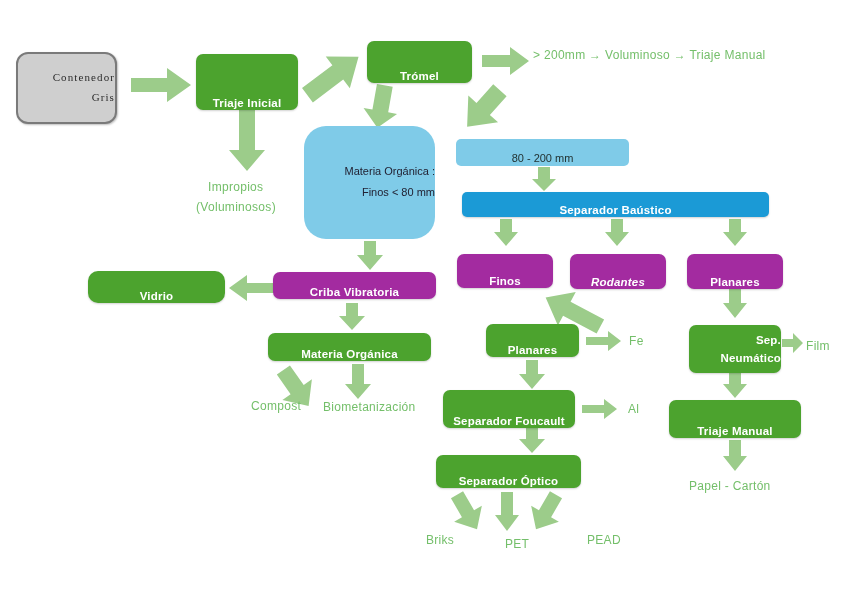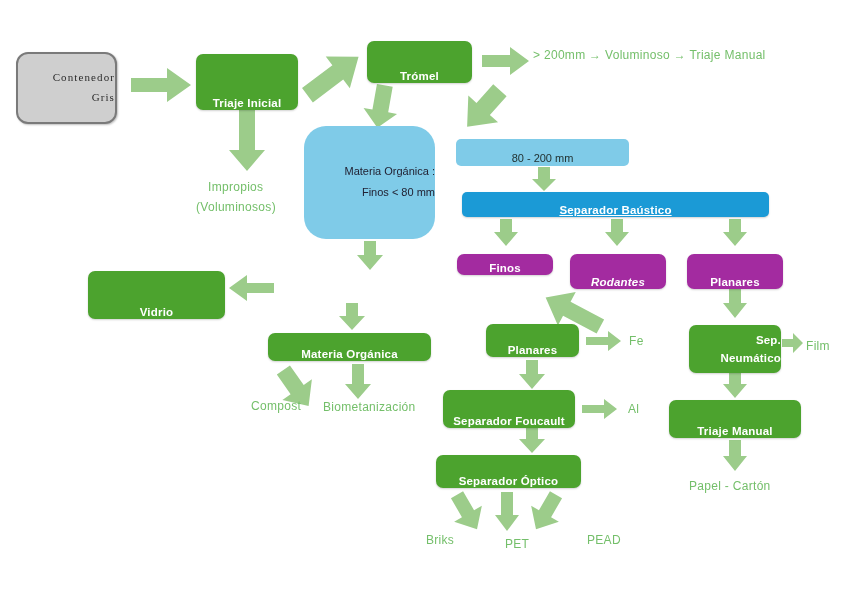--- a/index.html
+++ b/index.html
@@ -29,21 +29,20 @@
     background:#A32BA0;color:#ffffff;
     font-weight:bold;border-radius:7px;
     font-size:11.5px;letter-spacing:.2px;
     box-shadow:0 1px 2px rgba(0,0,0,.18);
   }
   .n-blue{
     background:#1B9AD6;color:#ffffff;
     font-weight:bold;border-radius:5px;
     font-size:11.5px;letter-spacing:.2px;
     box-shadow:0 1px 2px rgba(0,0,0,.18);
-    text-decoration:underline;
   }
   .n-lightblue{
     background:#7FCBE8;color:#233;
     font-weight:normal;border-radius:5px;
     font-size:11px;
   }
   .n-lightblue-round{
     background:#7FCBE8;color:#223;
     font-weight:normal;border-radius:22px;
     font-size:11px;
@@ -269,34 +268,37 @@
   </div>
 
   <div class="node n-lightblue" style="left:456px;top:139px;width:173px;height:27px;font-weight:normal;">
     <span>80 - 200 mm</span>
   </div>
 
   <div class="node n-blue" style="left:462px;top:192px;width:307px;height:25px;">
     <span>Separador Baústico</span>
   </div>
 
-  <div class="node n-purple" style="left:457px;top:254px;width:96px;height:21px;">
+  <div class="node n-purple" style="left:457px;top:254px;width:96px;height:34px;">
     <span>Finos</span>
   </div>
 
   <div class="node n-purple" style="left:570px;top:254px;width:96px;height:35px;font-style:italic;">
     <span>Rodantes</span>
   </div>
 
   <div class="node n-purple" style="left:687px;top:254px;width:96px;height:35px;">
     <span>Planares</span>
   </div>
 
-
-  <div class="node n-green" style="left:88px;top:271px;width:137px;height:48px;">
+  <div class="node n-purple" style="left:273px;top:272px;width:163px;height:27px;">
+    <span>Criba Vibratoria</span>
+  </div>
+
+  <div class="node n-green" style="left:88px;top:271px;width:137px;height:32px;border-radius:10px;">
     <span>Vidrio</span>
   </div>
 
   <div class="node n-green" style="left:268px;top:333px;width:163px;height:28px;">
     <span>Materia Orgánica</span>
   </div>
 
   <div class="node n-green" style="left:486px;top:324px;width:93px;height:33px;">
     <span>Planares</span>
   </div>

